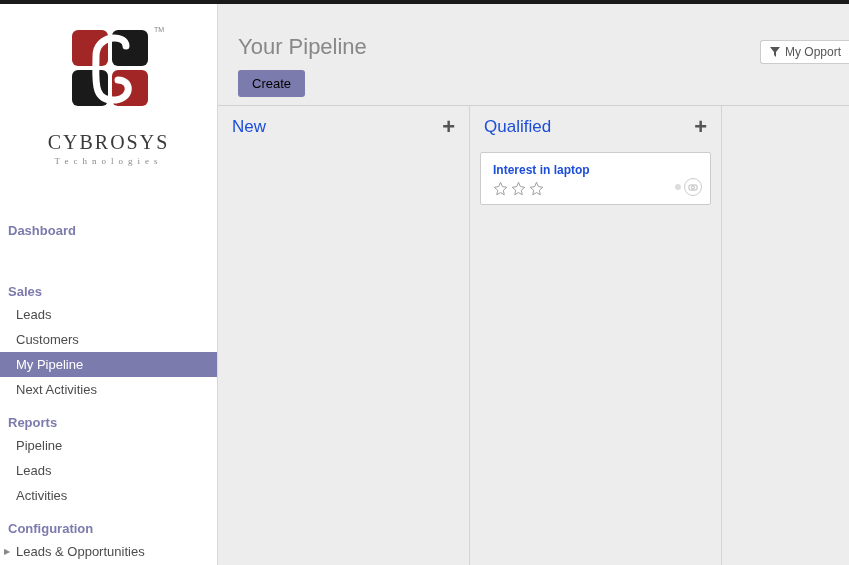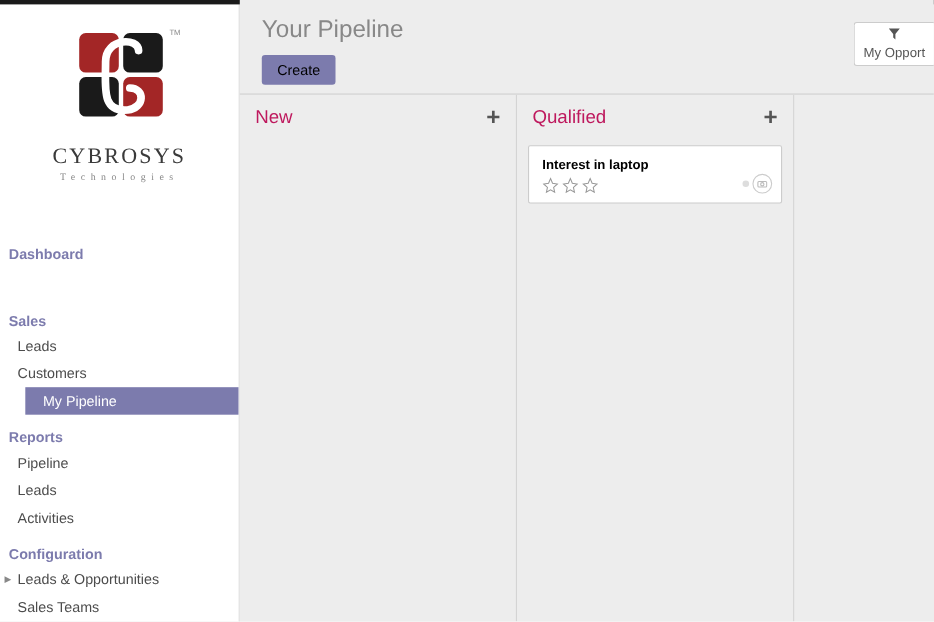--- a/index.html
+++ b/index.html
@@ -6,34 +6,34 @@
 body { font-family: -apple-system, BlinkMacSystemFont, "Segoe UI", Arial, sans-serif; font-size: 13px; color: #4c4c4c; background: #fff; }
 .app { display: flex; height: 565px; width: 849px; overflow: hidden; position: relative; }
 .topbar { position: absolute; top: 0; left: 0; right: 0; height: 4px; background: #1a1a1a; }
 .sidebar { width: 218px; background: #fff; border-right: 1px solid #d8d8d8; padding-top: 4px; overflow-y: auto; }
 .logo-wrap { text-align: center; padding: 18px 10px 14px; }
 .logo-svg { display: inline-block; }
 .brand-name { font-family: Georgia, "Times New Roman", serif; font-size: 20px; letter-spacing: 2px; color: #3a3a3a; margin-top: 6px; font-weight: 400; }
 .brand-sub { font-family: Georgia, serif; font-size: 9px; letter-spacing: 5px; color: #888; margin-top: 2px; }
 .menu-section { font-size: 13px; color: #7c7bad; font-weight: bold; padding: 5px 8px 3px; cursor: pointer; margin-top: 38px; }
 .menu-item { font-size: 13px; color: #4c4c4c; padding: 5px 8px 5px 16px; cursor: pointer; display: flex; align-items: center; }
-.menu-item.active { background: #7c7bad; color: #fff; margin-left: 23px; }
+.menu-item.active { background: #7c7bad; color: #fff; }
 .menu-item .caret { margin-right: 4px; font-size: 8px; color: #888; margin-left: -12px; width: 8px; }
-.main { flex: 1; display: flex; flex-direction: column; background: #ededed; padding-top: 0; }
+.main { flex: 1; display: flex; flex-direction: column; background: #ededed; padding-top: 20px; }
 .header { background: #ededed; padding: 14px 20px 8px 20px; border-bottom: 1px solid #d0d0d0; position: relative; }
 .page-title { font-size: 22px; color: #888; font-weight: 400; margin-bottom: 10px; }
 .btn-create { background: #7c7bad; color: #000000; border: none; padding: 6px 14px; border-radius: 3px; font-size: 13px; cursor: pointer; }
-.filter-btn { position: absolute; right: 0; top: 20px; background: #fff; border: 1px solid #ccc; border-right: none; padding: 4px 8px; font-size: 12px; color: #555; display: flex; align-items: center; gap: 4px; cursor: pointer; border-radius: 3px 0 0 3px; flex-direction: column; }
+.filter-btn { position: absolute; right: 0; top: 20px; background: #fff; border: 1px solid #ccc; border-right: none; padding: 4px 8px; font-size: 12px; color: #555; display: flex; align-items: center; gap: 4px; cursor: pointer; border-radius: 3px 0 0 3px; }
 .kanban { flex: 1; display: flex; background: #ededed; overflow-x: auto; }
 .column { width: 252px; min-width: 252px; border-right: 1px solid #d4d4d4; padding: 0; background: #ededed; }
 .col-header { display: flex; justify-content: space-between; align-items: center; padding: 10px 14px; }
-.col-title { font-size: 17px; color: #be185d; font-weight: 400; }
+.col-title { font-size: 17px; color: #1d4ed8; font-weight: 400; }
 .plus-btn { font-size: 22px; color: #555; cursor: pointer; font-weight: bold; line-height: 1; }
 .card { background: #fff; border: 1px solid #ccc; margin: 4px 10px; padding: 10px 12px 8px; border-radius: 2px; position: relative; }
-.card-title { font-size: 12px; font-weight: bold; color: #000000; margin-bottom: 4px; }
+.card-title { font-size: 12px; font-weight: bold; color: #1d4ed8; margin-bottom: 4px; }
 .stars { display: flex; gap: 3px; }
 .star { width: 15px; height: 15px; }
 .card-avatar { position: absolute; right: 8px; bottom: 8px; display: flex; align-items: center; gap: 3px; }
 .dot { width: 6px; height: 6px; background: #ddd; border-radius: 50%; }
 .avatar-circle { width: 18px; height: 18px; border: 1px solid #ccc; border-radius: 50%; display: flex; align-items: center; justify-content: center; }
 </style>
 </head>
 <body>
 
 <div class="app">
@@ -52,20 +52,21 @@
       <div class="brand-name">CYBROSYS</div>
       <div class="brand-sub">Technologies</div>
     </div>
 
     <div class="menu-section">Dashboard</div>
 
     <div class="menu-section">Sales</div>
     <div class="menu-item">Leads</div>
     <div class="menu-item">Customers</div>
     <div class="menu-item active">My Pipeline</div>
+    <div class="menu-item">Next Activities</div>
 
     <div class="menu-section" style="margin-top:8px">Reports</div>
     <div class="menu-item">Pipeline</div>
     <div class="menu-item">Leads</div>
     <div class="menu-item">Activities</div>
 
     <div class="menu-section" style="margin-top:8px">Configuration</div>
     <div class="menu-item">
       <span class="caret">▶</span>
       <span>Leads &amp; Opportunities</span>

